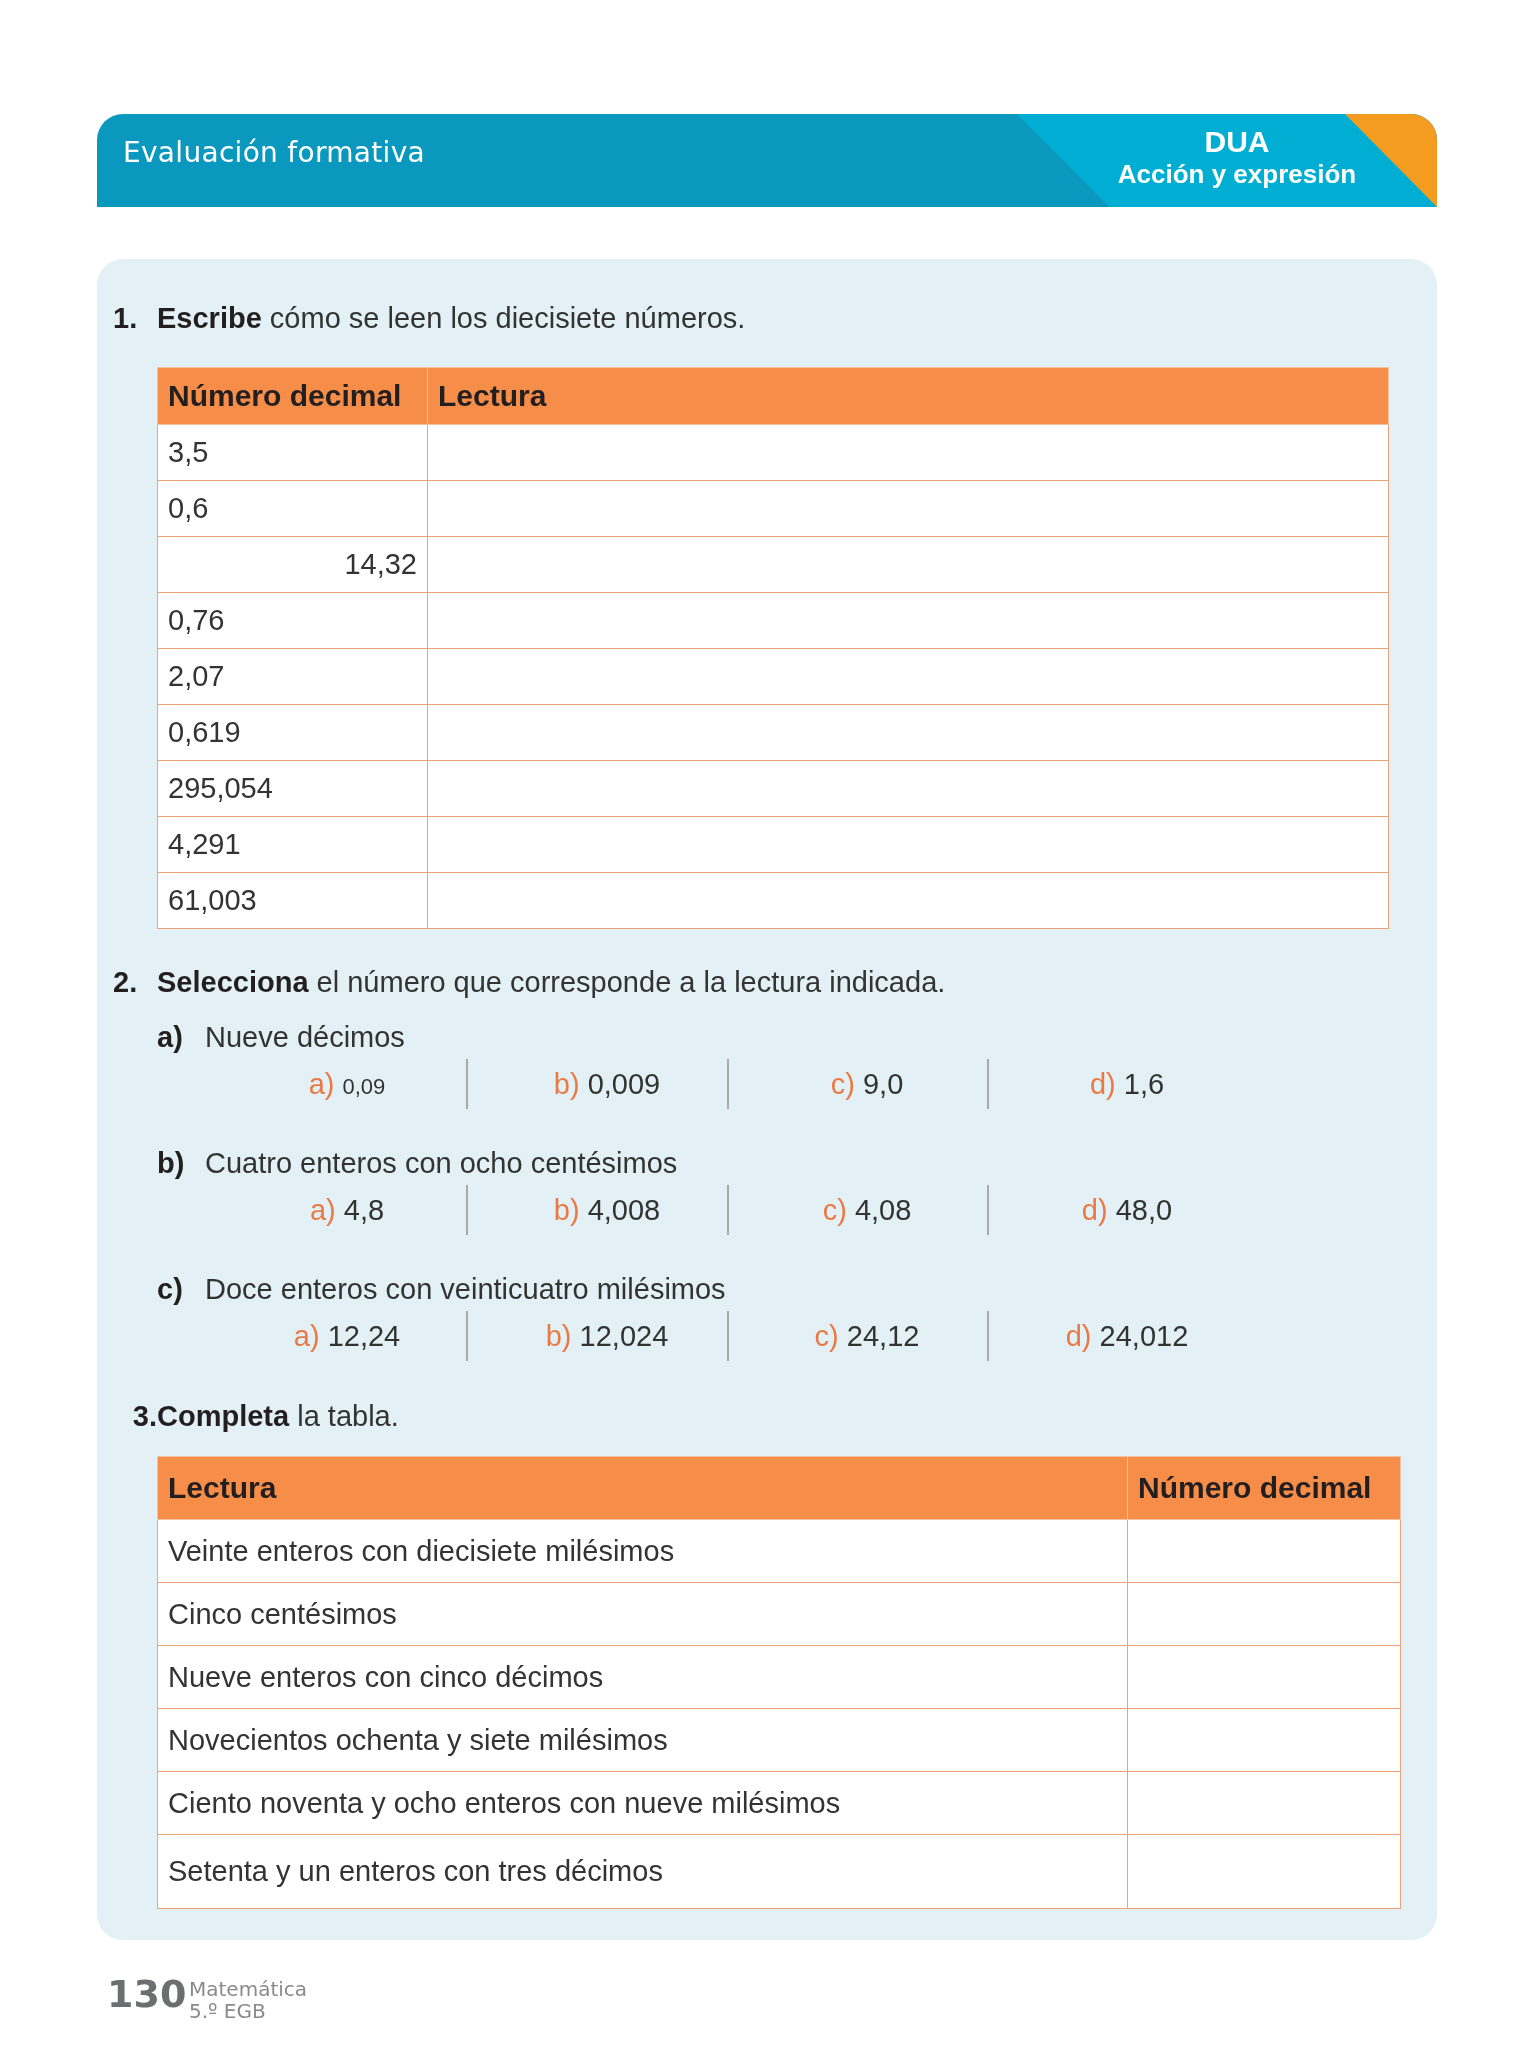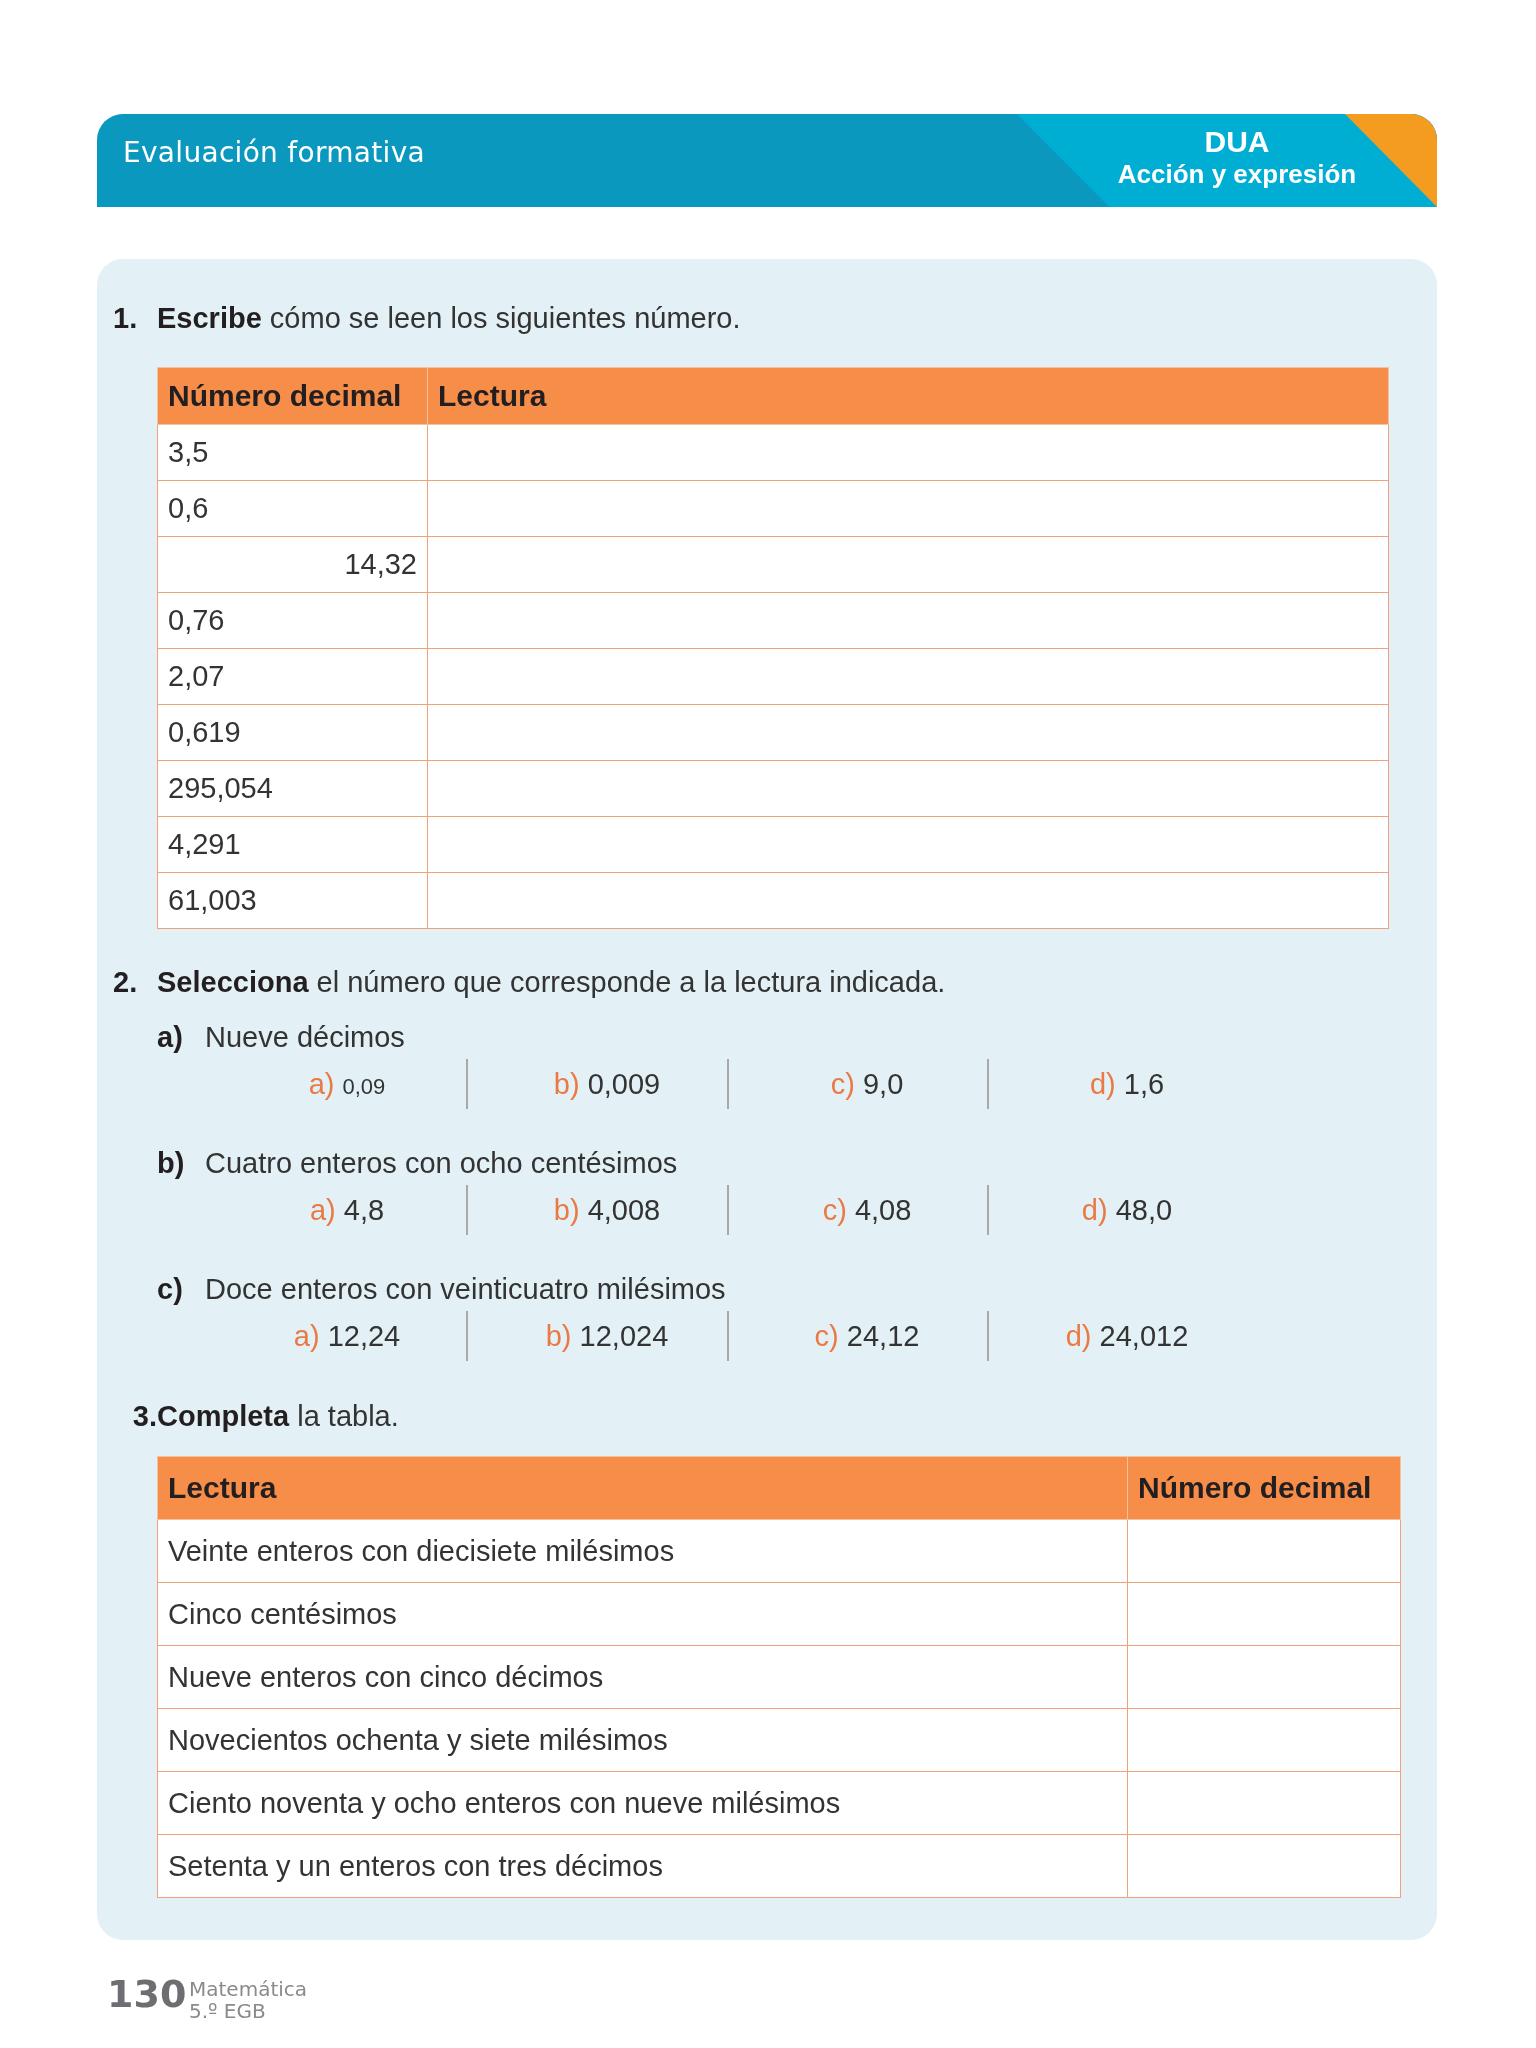--- a/index.html
+++ b/index.html
@@ -69,21 +69,21 @@
   <div class="orange-corner"></div>
   <div class="dua">
     <div class="dua-title">DUA</div>
     <div class="dua-sub">Acción y expresión</div>
   </div>
 </div>
 
 <div class="panel"></div>
 
 <div class="q" style="left:113px; top:302px;">
-  <span class="num">1.</span><b>Escribe</b><span class="light"> cómo se leen los siguientes número.</span>
+  <span class="num">1.</span><b>Escribe</b><span class="light"> cómo se leen los diecisiete números.</span>
 </div>
 
 <table class="t" style="left:157px; top:367px; width:1232px;">
   <thead>
     <tr style="height:57px;">
       <th style="width:270px;">Número decimal</th>
       <th>Lectura</th>
     </tr>
   </thead>
   <tbody>
@@ -194,21 +194,21 @@
         <td></td>
       </tr>
     <tr style="height:63px;">
         <td>Novecientos ochenta y siete milésimos</td>
         <td></td>
       </tr>
     <tr style="height:63px;">
         <td>Ciento noventa y ocho enteros con nueve milésimos</td>
         <td></td>
       </tr>
-    <tr style="height:63px;">
+    <tr style="height:74px;">
         <td>Setenta y un enteros con tres décimos</td>
         <td></td>
       </tr>
   </tbody>
 </table>
 
 <div class="footer">
   <div class="page">130</div>
   <div class="subject">
     <div>Matemática</div>

